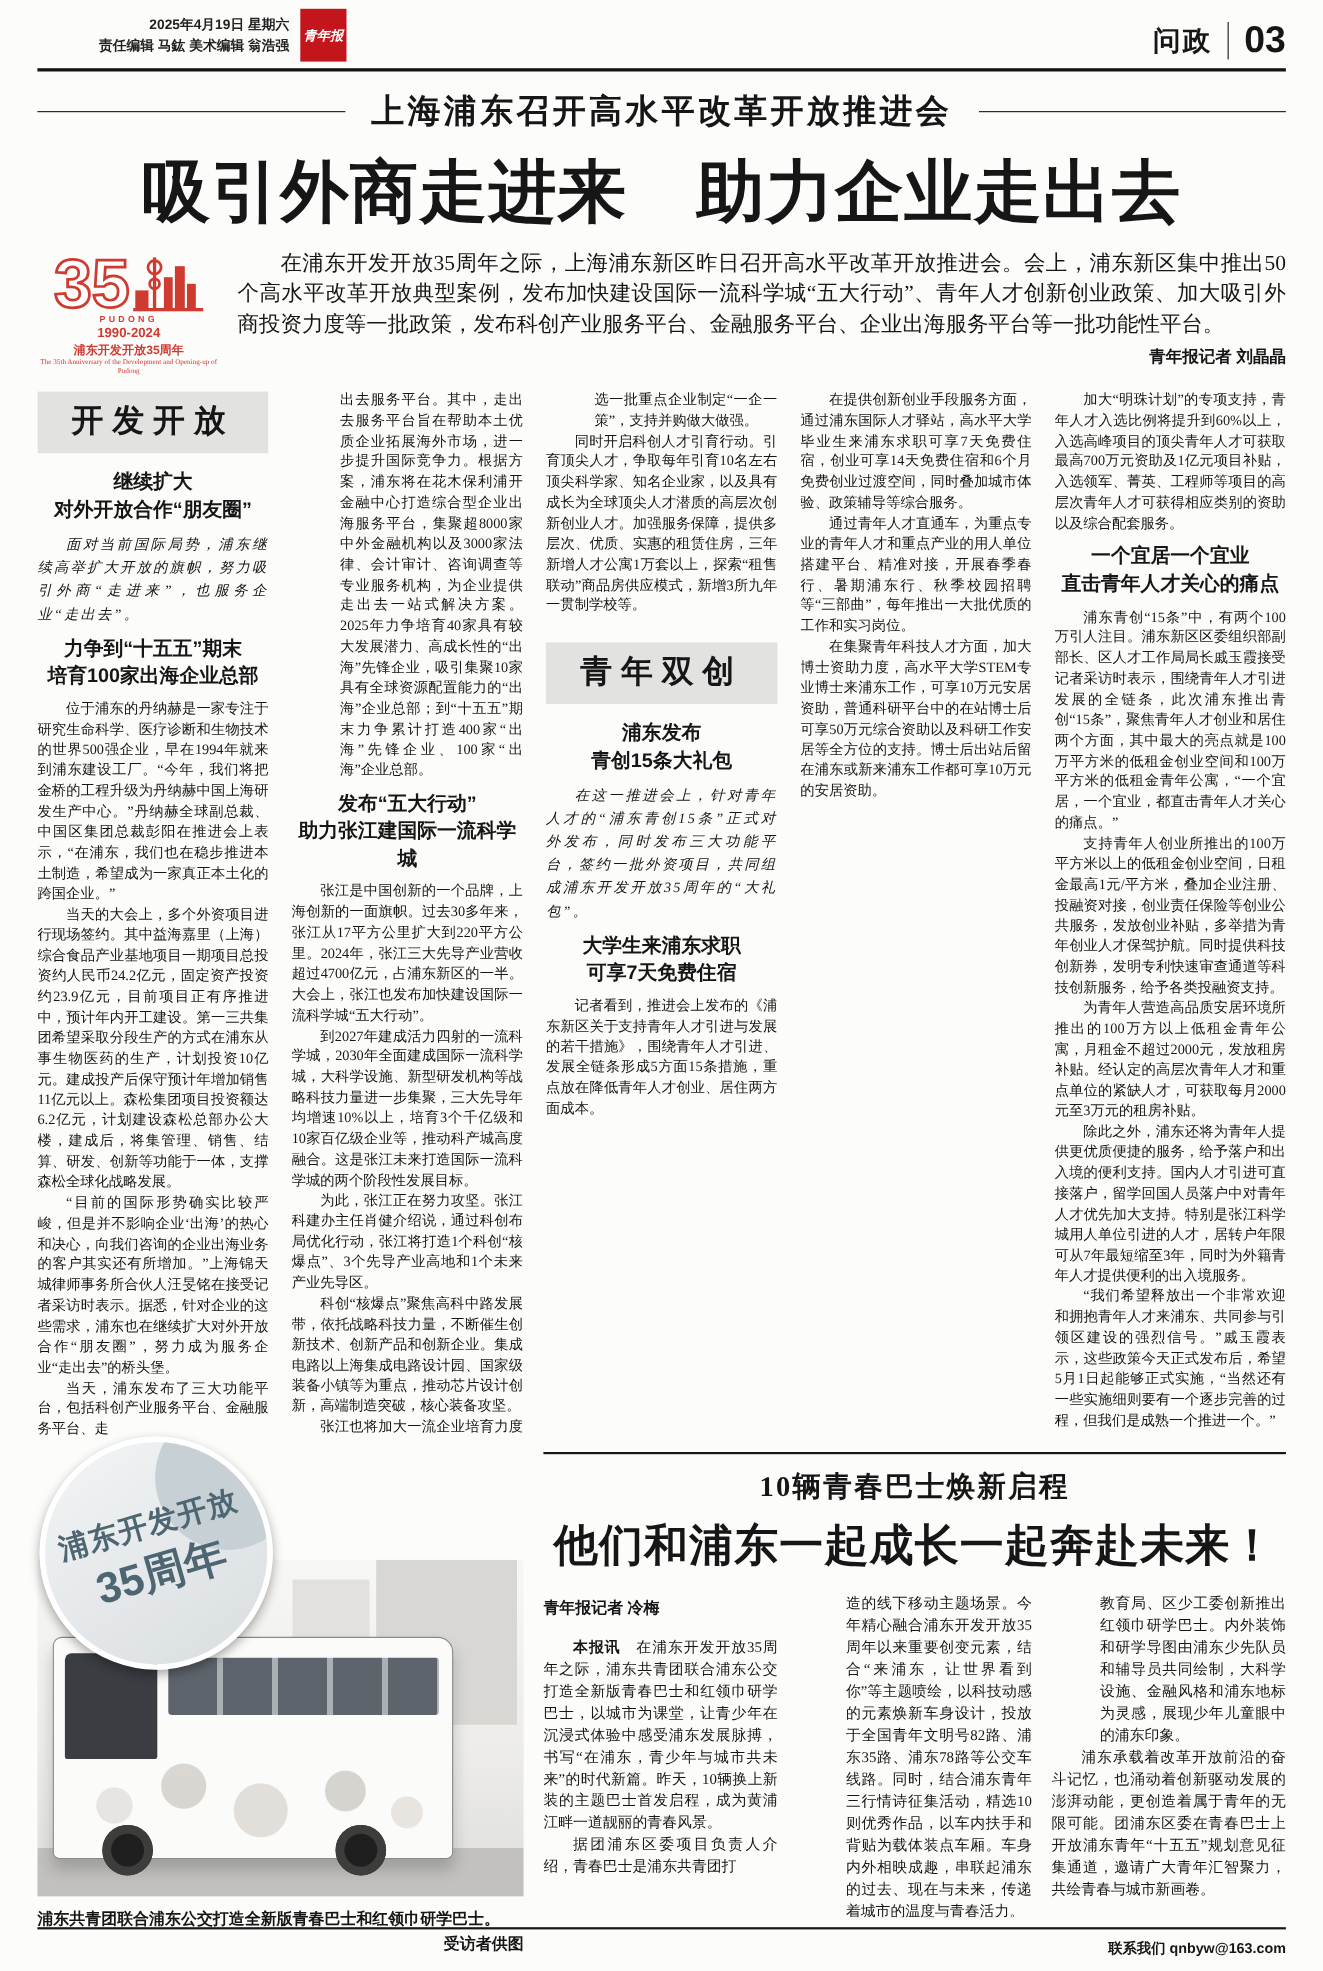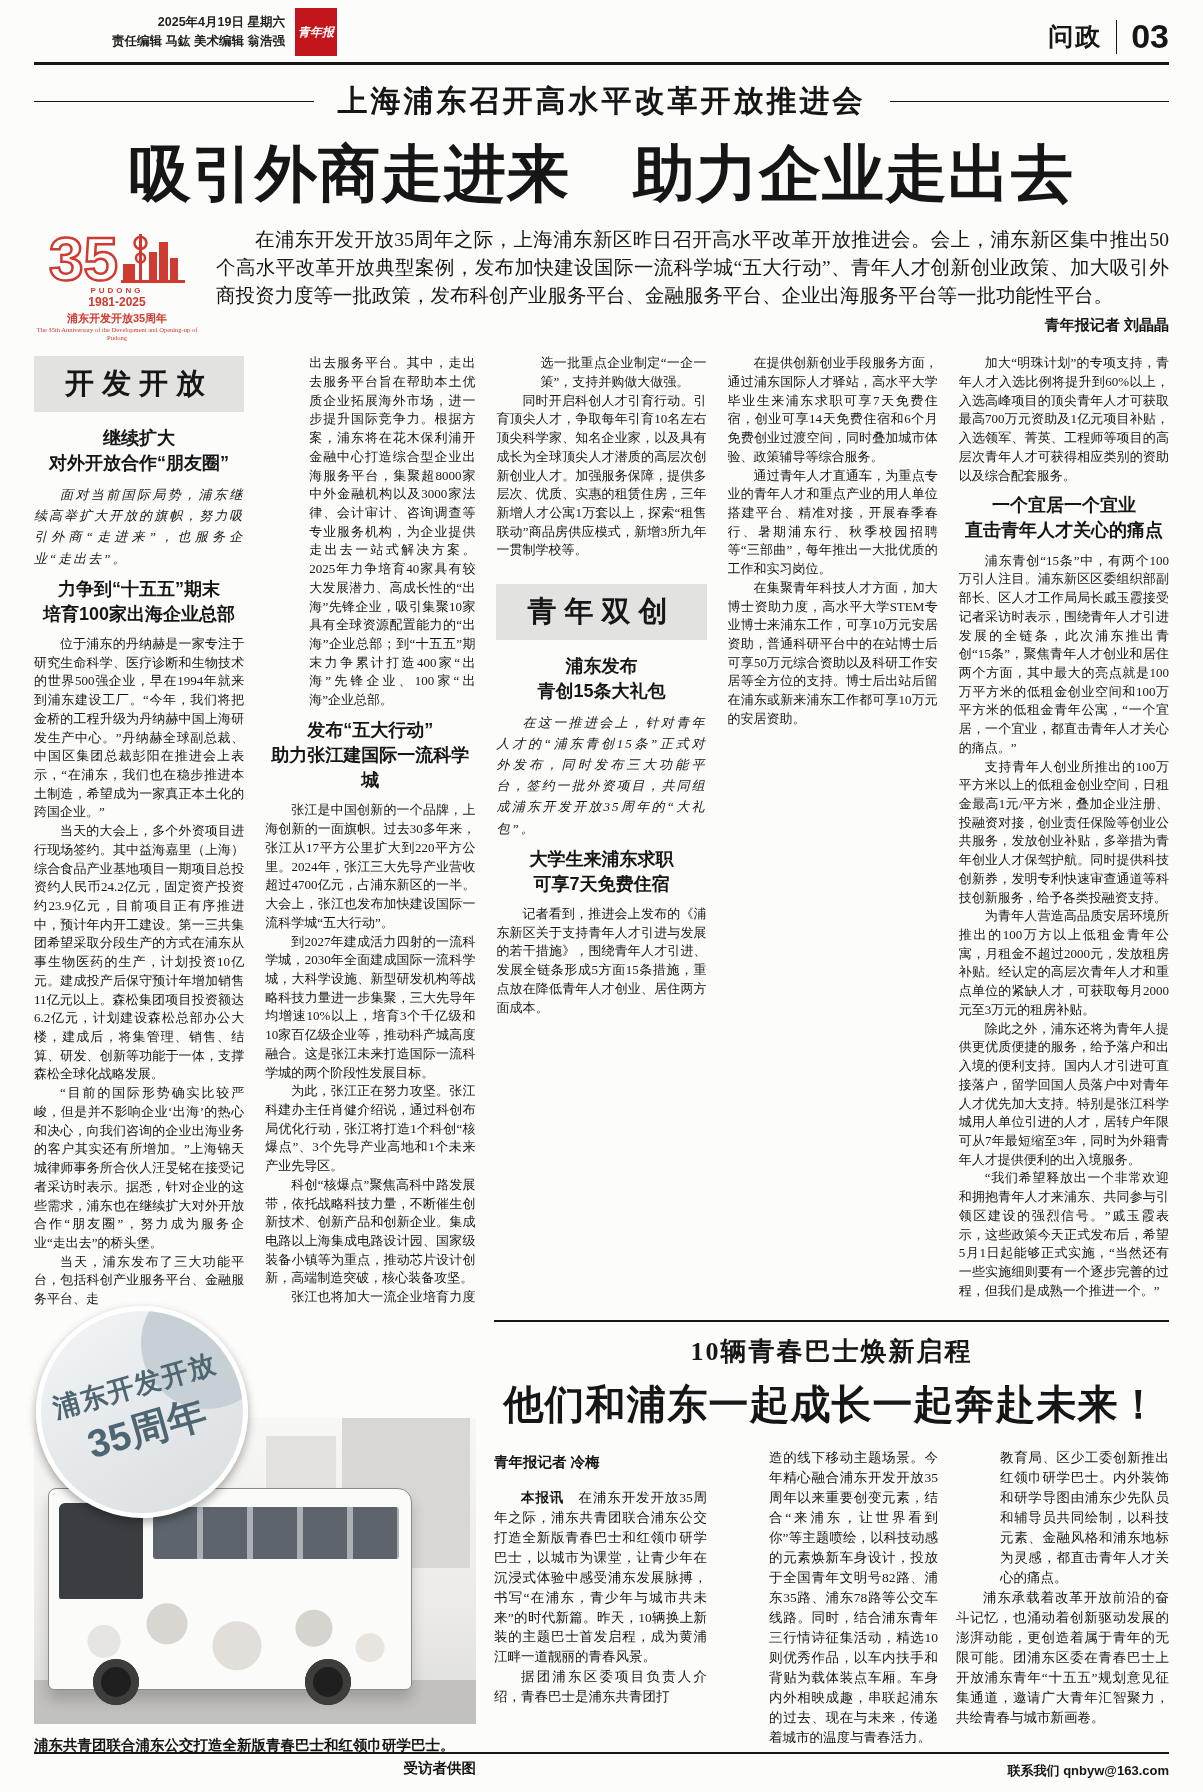--- a/index.html
+++ b/index.html
@@ -7,21 +7,21 @@
     width:1203px;height:1792px;background:#fcfcfa;color:#161616;
     font-family:"Liberation Serif",serif;overflow:hidden;position:relative;
   }
   .page{padding:0 34px;}
 
   
   .header{display:flex;justify-content:space-between;align-items:flex-end;
     padding:8px 0 6px;border-bottom:3px solid #161616;}
   .header-left{display:flex;align-items:center;gap:10px;margin-left:56px;}
   .header-meta{text-align:right;font-size:12.5px;line-height:1.55;font-weight:bold;
-    font-family:"Liberation Sans",sans-serif;color:#222;margin-left:22px;}
+    font-family:"Liberation Sans",sans-serif;color:#222;}
   .masthead{width:42px;height:48px;background:#c3161c;color:#fff;display:flex;
     align-items:center;justify-content:center;font-size:12px;font-weight:bold;
     font-style:italic;line-height:1.05;text-align:center;}
   .header-right{display:flex;align-items:center;gap:14px;
     font-family:"Liberation Sans",sans-serif;font-weight:bold;}
   .section-name{font-size:25px;letter-spacing:2px;}
   .hdr-divider{width:1px;height:34px;background:#161616;}
   .page-no{font-size:34px;}
 
   
@@ -149,21 +149,21 @@
             <circle cx="19.5" cy="28" r="4.5" fill="none" stroke="#cf3a31" stroke-width="2.5"></circle>
             <rect x="28" y="22" width="8" height="30"></rect>
             <rect x="38" y="12" width="9" height="40"></rect>
             <rect x="49" y="28" width="8" height="24"></rect>
             <rect x="2" y="34" width="12" height="18"></rect>
             <rect x="0" y="50" width="64" height="3"></rect>
           </g>
         </svg>
       </div>
       <div class="logo-pudong">PUDONG</div>
-      <div class="logo-years">1981-2025</div>
+      <div class="logo-years">1990-2024</div>
       <div class="logo-title">浦东开发开放35周年</div>
       <div class="logo-sub">The 35th Anniversary of the Development and Opening-up of Pudong</div>
     </div>
     <div class="intro-text">
       <p class="lead">在浦东开发开放35周年之际，上海浦东新区昨日召开高水平改革开放推进会。会上，浦东新区集中推出50个高水平改革开放典型案例，发布加快建设国际一流科学城“五大行动”、青年人才创新创业政策、加大吸引外商投资力度等一批政策，发布科创产业服务平台、金融服务平台、企业出海服务平台等一批功能性平台。</p>
       <div class="intro-byline">青年报记者 刘晶晶</div>
     </div>
   </div>
 
   <div class="columns" id="main-columns">
@@ -245,21 +245,21 @@
           <div class="col">
             <div class="col-byline">青年报记者 冷梅</div>
             <p class="para"><b>本报讯　</b>在浦东开发开放35周年之际，浦东共青团联合浦东公交打造全新版青春巴士和红领巾研学巴士，以城市为课堂，让青少年在沉浸式体验中感受浦东发展脉搏，书写“在浦东，青少年与城市共未来”的时代新篇。昨天，10辆换上新装的主题巴士首发启程，成为黄浦江畔一道靓丽的青春风景。</p>
             <p class="para">据团浦东区委项目负责人介绍，青春巴士是浦东共青团打</p>
           </div>
           <div class="col">
             <p class="para noindent">造的线下移动主题场景。今年精心融合浦东开发开放35周年以来重要创变元素，结合“来浦东，让世界看到你”等主题喷绘，以科技动感的元素焕新车身设计，投放于全国青年文明号82路、浦东35路、浦东78路等公交车线路。同时，结合浦东青年三行情诗征集活动，精选10则优秀作品，以车内扶手和背贴为载体装点车厢。车身内外相映成趣，串联起浦东的过去、现在与未来，传递着城市的温度与青春活力。</p>
             <p class="para">今年，团浦东区委还携手区</p>
           </div>
           <div class="col">
-            <p class="para noindent">教育局、区少工委创新推出红领巾研学巴士。内外装饰和研学导图由浦东少先队员和辅导员共同绘制，以科技元素、金融风格和浦东地标为灵感，都直击青年人才关心的痛点。</p>
+            <p class="para noindent">教育局、区少工委创新推出红领巾研学巴士。内外装饰和研学导图由浦东少先队员和辅导员共同绘制，大科学设施、金融风格和浦东地标为灵感，展现少年儿童眼中的浦东印象。</p>
             <p class="para">浦东承载着改革开放前沿的奋斗记忆，也涌动着创新驱动发展的澎湃动能，更创造着属于青年的无限可能。团浦东区委在青春巴士上开放浦东青年“十五五”规划意见征集通道，邀请广大青年汇智聚力，共绘青春与城市新画卷。</p>
           </div>
         </div>
     </div>
   </div>
 
 </div>
 
 <div class="footer">
   <span>联系我们  qnbyw@163.com</span>

